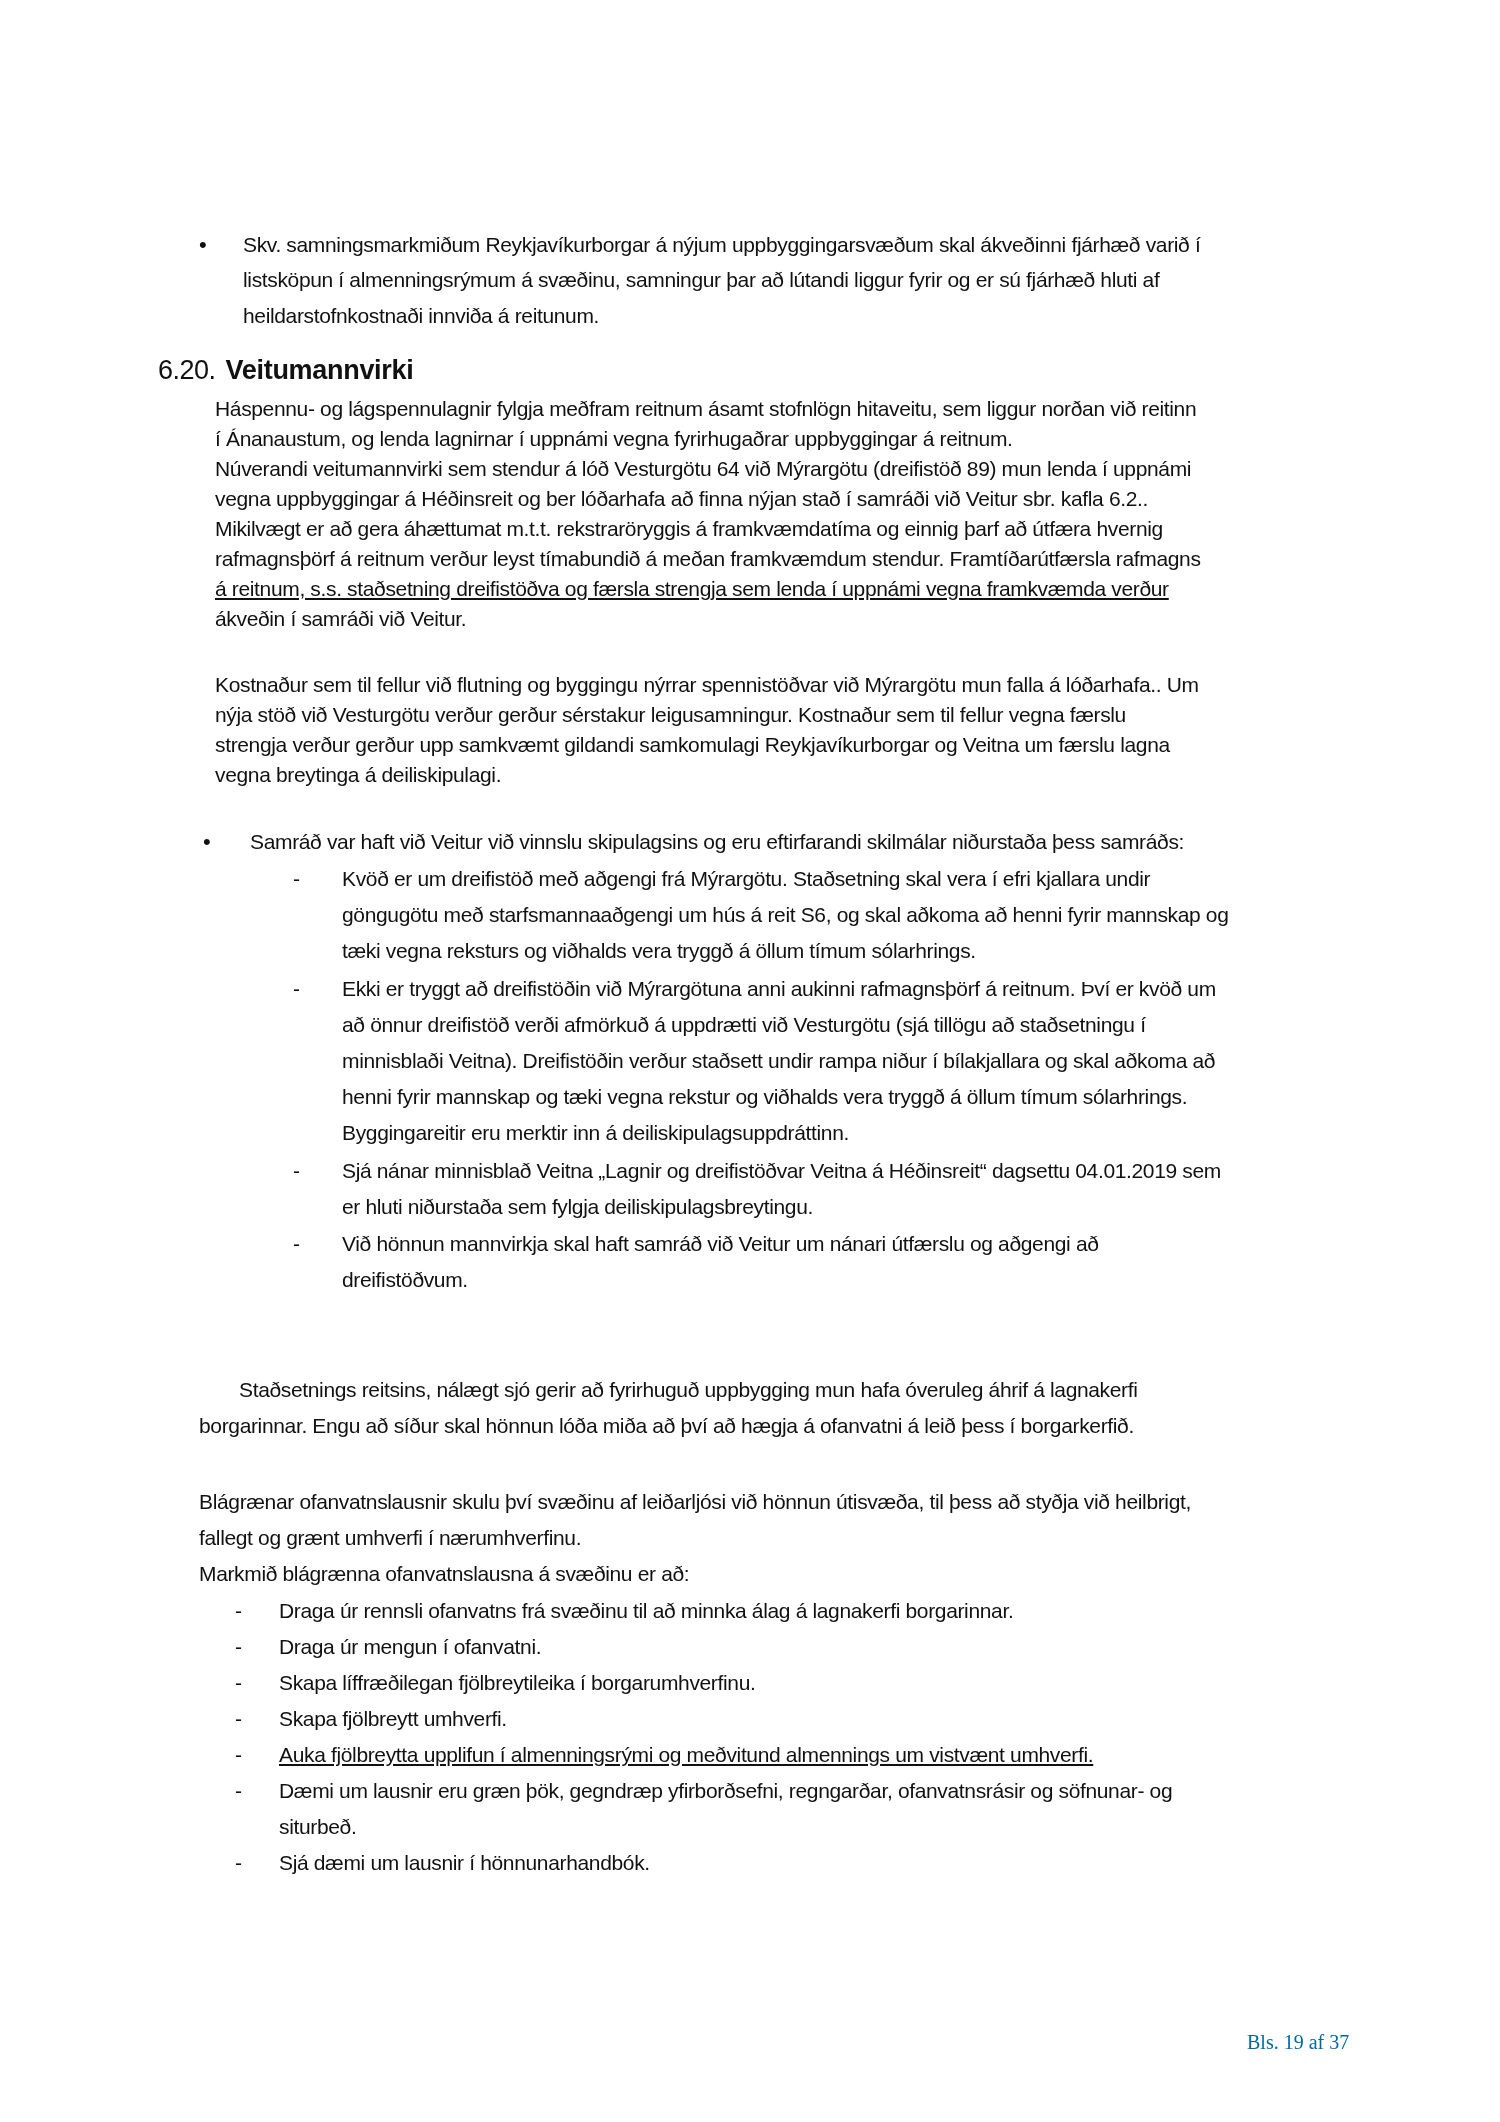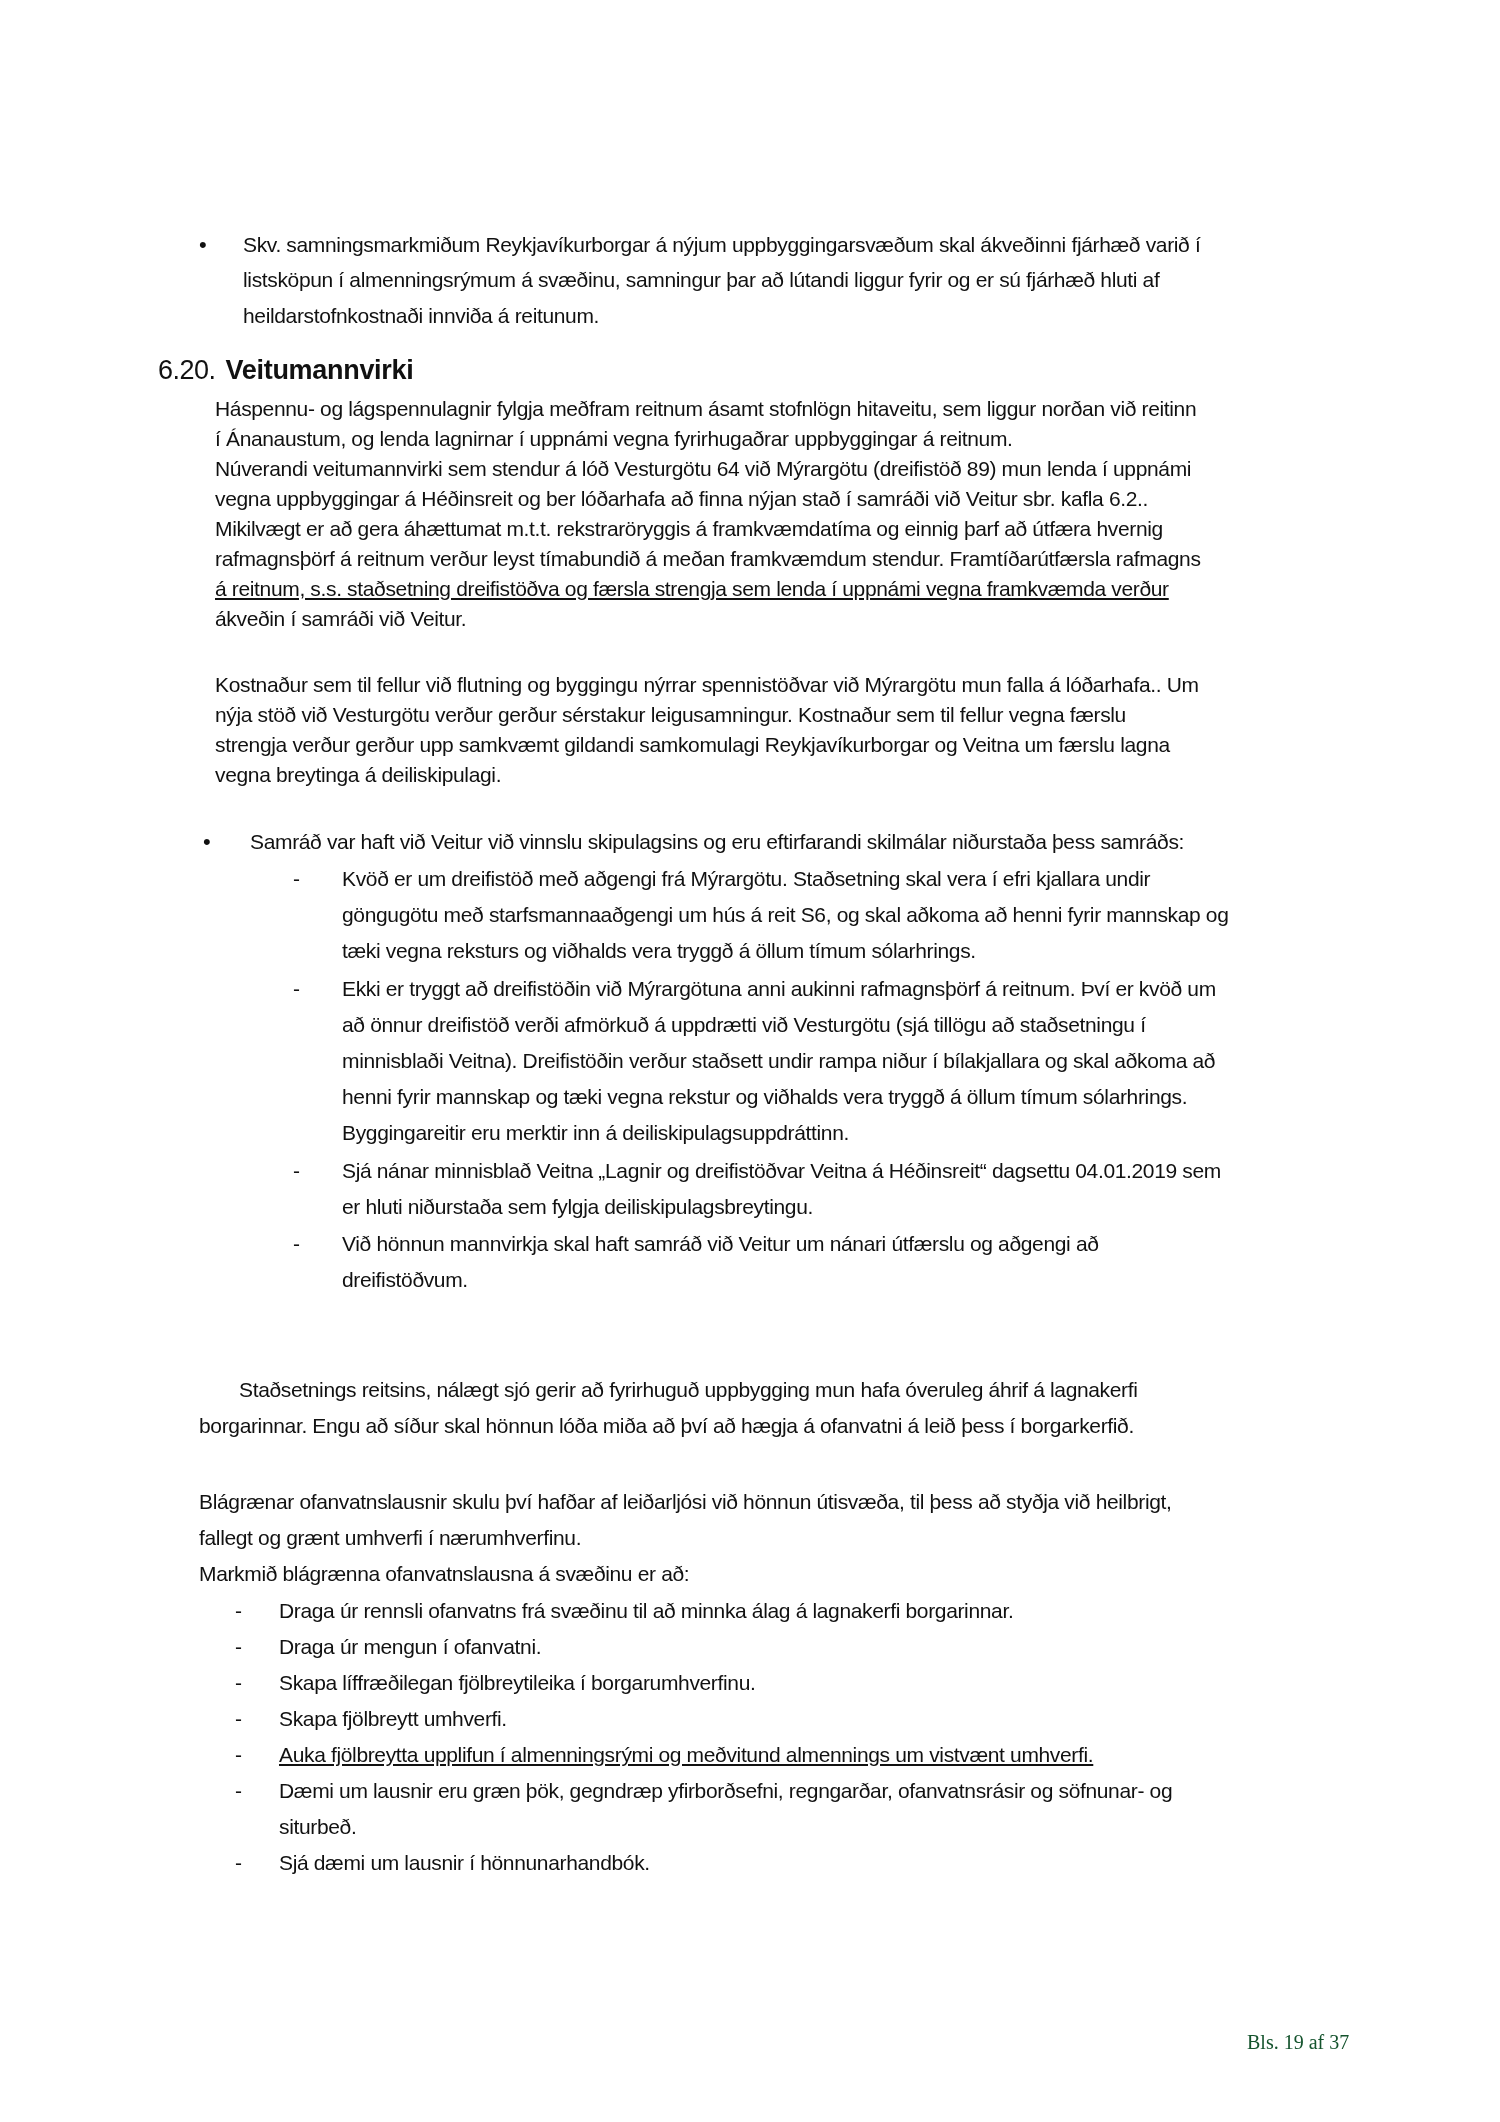--- a/index.html
+++ b/index.html
@@ -6,21 +6,21 @@
   body { width:1500px; height:2122px; position:relative; overflow:hidden;
          font-family:"Liberation Sans", "DejaVu Sans", sans-serif; color:#111111; }
   .page { position:absolute; left:0; top:0; width:1500px; height:2122px; background:#fff; }
   .line { position:absolute; white-space:nowrap; font-size:21px; line-height:26px; letter-spacing:-0.35px; }
   .bullet { position:absolute; font-size:22px; line-height:26px; }
   .dash { position:absolute; font-size:21px; line-height:26px; }
   .heading { position:absolute; white-space:nowrap; font-size:27px; line-height:32px; }
   .heading .num { font-weight:normal; letter-spacing:-0.5px; }
   .heading .title { font-weight:bold; margin-left:10px; letter-spacing:-0.3px; }
   .footer { position:absolute; left:1247px; top:2030px; font-family:"Liberation Serif", "DejaVu Serif", serif;
-            font-size:20px; line-height:24px; color:#14532d; white-space:nowrap; }
+            font-size:20px; line-height:24px; color:#0369a1; white-space:nowrap; }
 </style>
 </head>
 <body>
 
 <div class="page">
 
   <div>
     <span class="bullet" style="left:199px; top:232px;">•</span>
     <div class="line" style="left:243px; top:232px;">Skv. samningsmarkmiðum Reykjavíkurborgar á nýjum uppbyggingarsvæðum skal ákveðinni fjárhæð varið í</div>
     <div class="line" style="left:243px; top:267px;">listsköpun í almenningsrýmum á svæðinu, samningur þar að lútandi liggur fyrir og er sú fjárhæð hluti af</div>
@@ -81,21 +81,21 @@
     </div>
   </div>
 
 
   <div>
     <div class="line" style="left:199px; top:1377px;margin-left:40px;">Staðsetnings reitsins, nálægt sjó gerir að fyrirhuguð uppbygging mun hafa óveruleg áhrif á lagnakerfi</div>
     <div class="line" style="left:199px; top:1413px;">borgarinnar. Engu að síður skal hönnun lóða miða að því að hægja á ofanvatni á leið þess í borgarkerfið.</div>
   </div>
 
   <div>
-    <div class="line" style="left:199px; top:1489px;">Blágrænar ofanvatnslausnir skulu því hafðar af leiðarljósi við hönnun útisvæða, til þess að styðja við heilbrigt,</div>
+    <div class="line" style="left:199px; top:1489px;">Blágrænar ofanvatnslausnir skulu því svæðinu af leiðarljósi við hönnun útisvæða, til þess að styðja við heilbrigt,</div>
     <div class="line" style="left:199px; top:1525px;">fallegt og grænt umhverfi í nærumhverfinu.</div>
     <div class="line" style="left:199px; top:1561px;">Markmið blágrænna ofanvatnslausna á svæðinu er að:</div>
   </div>
 
   <div>
     <div>
       <span class="dash" style="left:235px; top:1598px;">-</span>
       <div class="line" style="left:279px; top:1598px;">Draga úr rennsli ofanvatns frá svæðinu til að minnka álag á lagnakerfi borgarinnar.</div>
     </div>
     <div>

